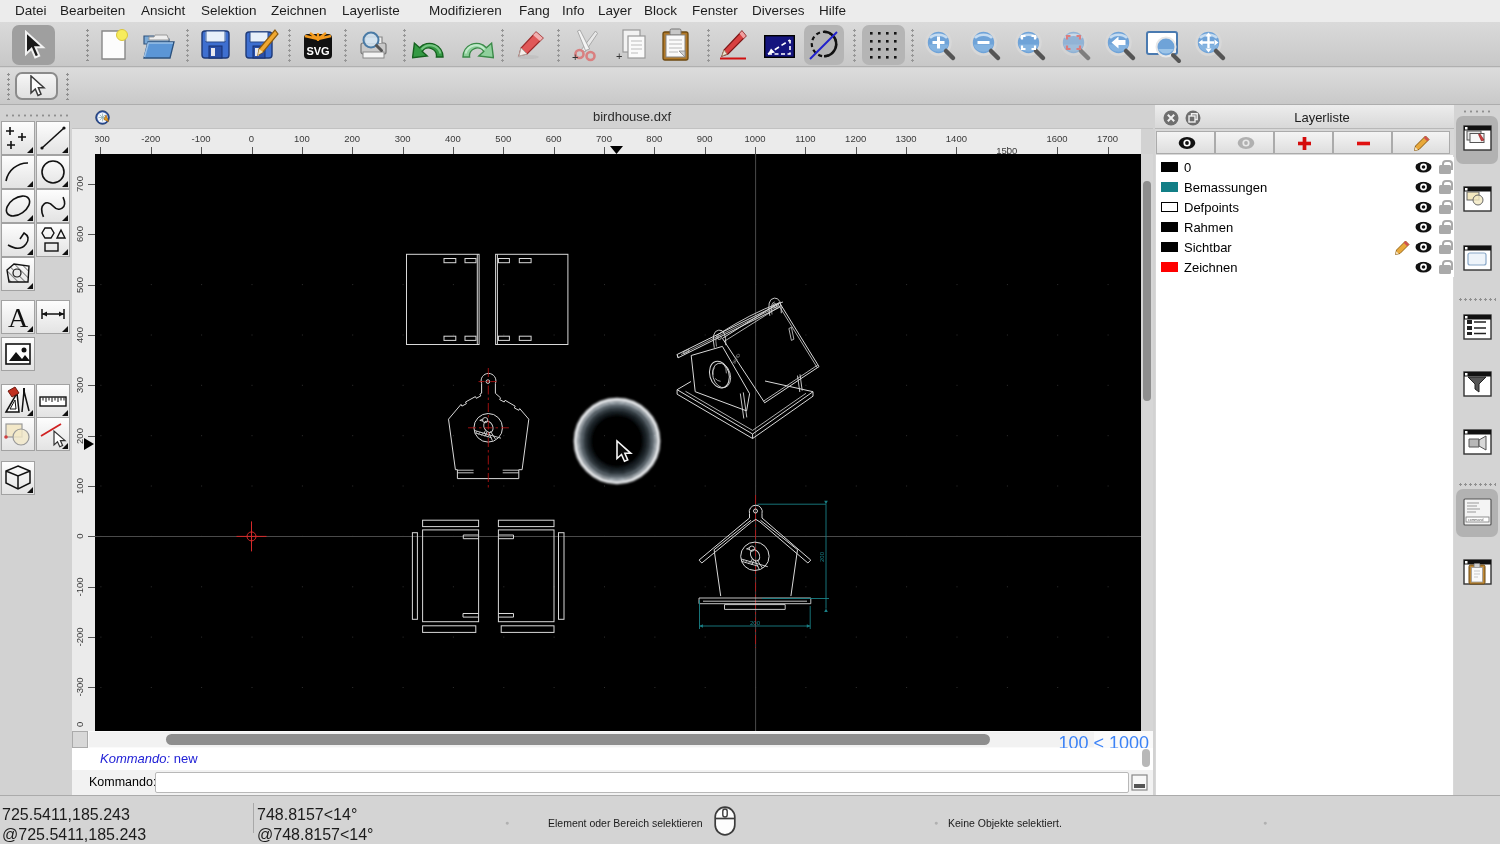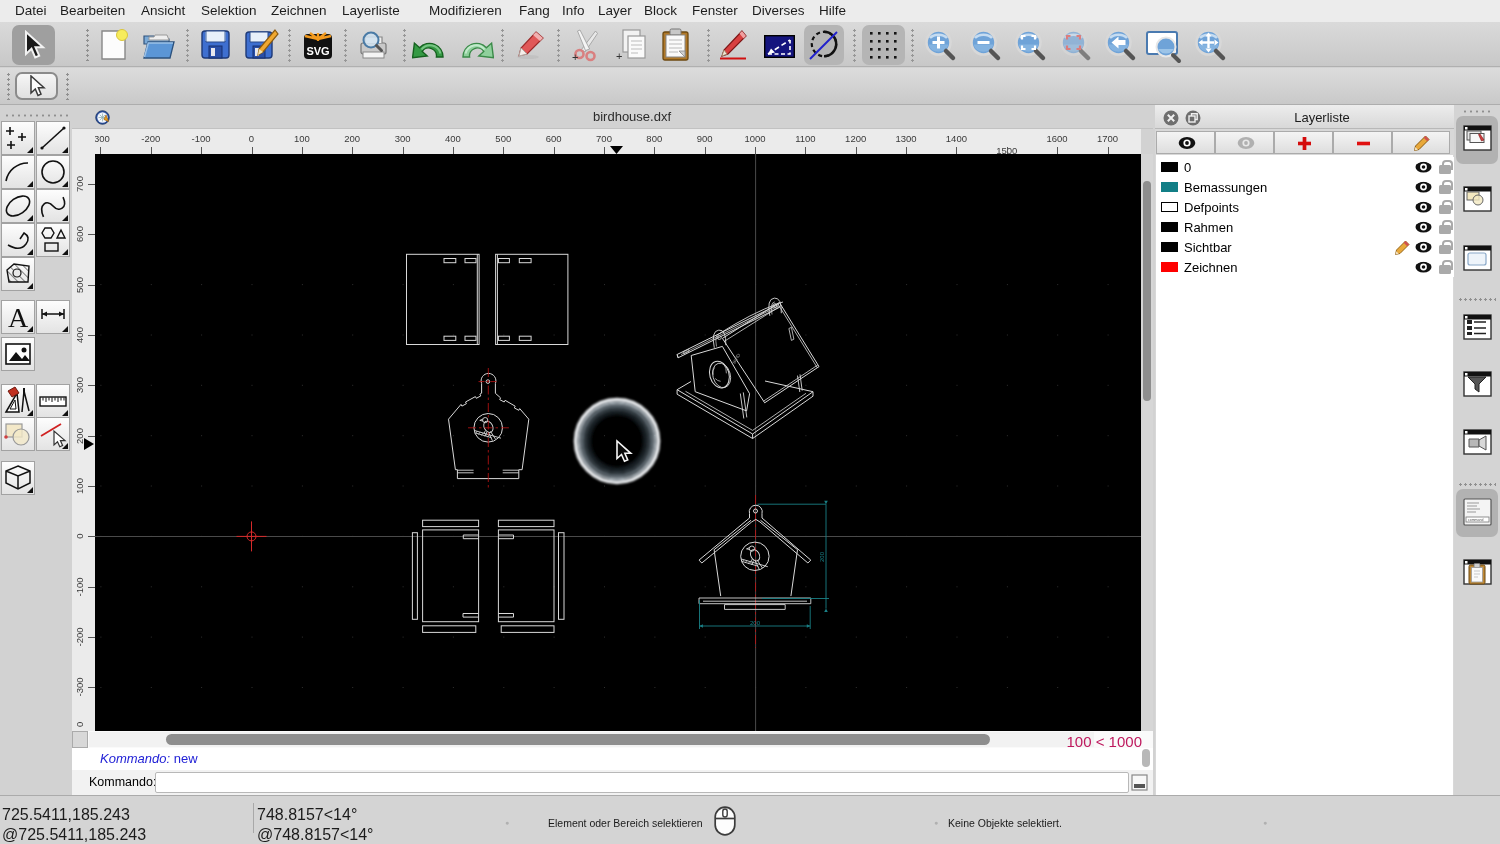--- a/index.html
+++ b/index.html
@@ -802,21 +802,21 @@
         <rect x="5" y="6" width="27" height="4.5" fill="#111"></rect>
         <rect x="6" y="7" width="2.5" height="2.5" fill="#fff"></rect>
       </g>
     </defs>
       </svg>
   </div>
   <div id="hsbrow">
     <div style="position:absolute; left:0; top:0; width:16px; height:17px; background:#d8d8d8; border:1px solid #aaa;"></div>
     <div style="position:absolute; left:17px; top:1px; width:1005px; height:15px; background:#f2f2f2;"></div>
     <div style="position:absolute; left:94px; top:3px; width:824px; height:11px; background:#8e8e8e; border-radius:5.5px;"></div>
-    <span style="position:absolute; right:11px; top:2px; font-size:15px; color:#be185d;">100 &lt; 1000</span>
+    <span style="position:absolute; right:4px; top:2px; font-size:18px; color:#3b82f6;">100 &lt; 1000</span>
   </div>
   <div id="cmdhist">
     <span style="position:absolute; left:28px; top:3px; font-size:13px; color:#2222d6; font-style:italic;">Kommando: <span style="font-style:normal;">new</span></span>
     <div style="position:absolute; left:1070px; top:1px; width:8px; height:18px; background:#b8b8b8; border-radius:4px;"></div>
   </div>
   <div id="cmdrow">
     <span style="position:absolute; left:17px; top:5px; font-size:12.5px; color:#000;">Kommando:</span>
     <div style="position:absolute; left:83px; top:2px; width:974px; height:21px; background:#fff; border:1px solid #b8b8b8; border-radius:2px;"></div>
     <svg style="position:absolute; left:1059px; top:4px;" width="17" height="17">
         <rect x="1" y="1" width="15" height="15" fill="#f8f8f8" stroke="#888" stroke-width="1.2"></rect>

